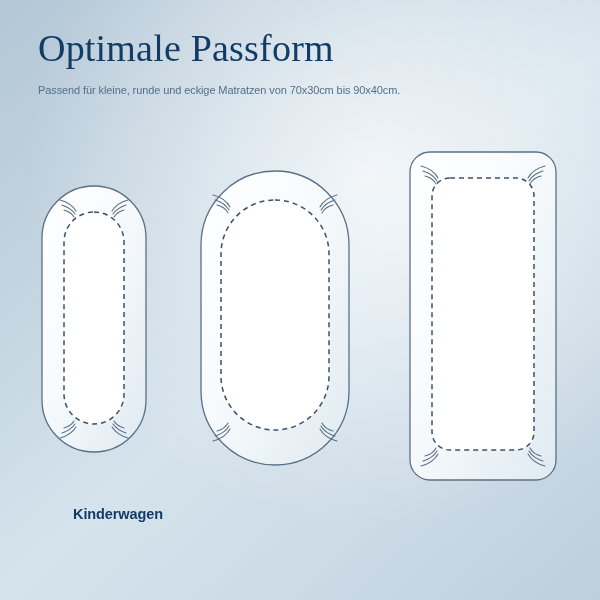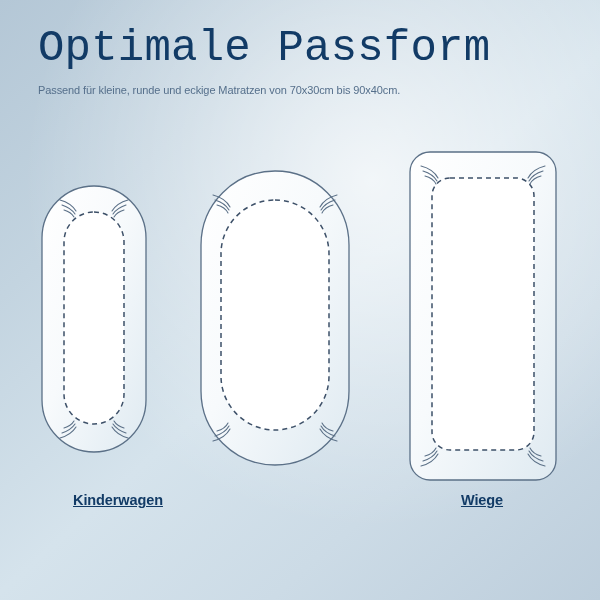--- a/index.html
+++ b/index.html
@@ -24,22 +24,22 @@
   }
 
   
   .header {
     position: absolute;
     left: 38px;
     top: 26px;
     width: 540px;
   }
   .title {
-    font-family: Liberation Mono, monospace;
-    font-size: 44px;
+    font-family: Liberation Serif, serif;
+    font-size: 38px;
     line-height: 44px;
     font-weight: 400;
     color: #123b66;
     letter-spacing: 0.2px;
     white-space: nowrap;
   }
   .subtitle {
     margin-top: 11px;
     font-family: "Liberation Sans", sans-serif;
     font-size: 11px;
@@ -62,29 +62,28 @@
     position: absolute;
   }
   .shape-svg {
     display: block;
     overflow: visible;
   }
 
   
   .label {
     position: absolute;
-    top: 492px;
+    top: 506px;
     text-align: center;
     font-family: "Liberation Sans", sans-serif;
     font-size: 14.5px;
     font-weight: bold;
     color: #123b66;
     letter-spacing: -0.1px;
     white-space: nowrap;
-    text-decoration: underline;
   }
   .label-0 { left: 28px;  width: 180px; }
   .label-1 { left: 195px; width: 180px; }
   .label-2 { left: 392px; width: 180px; }
 </style>
 </head>
 <body>
 
 <div id="infographic">
 
@@ -193,15 +192,14 @@
           <path d="M421 166 q12 3 17 12"></path>
           <path d="M423 171 q10 3 14 10"></path>
           <path d="M425 176 q8 2 11 8"></path>
         </g>
       </svg>
     </div>
 
   </div>
 
   <div class="label label-0">Kinderwagen</div>
-  <div class="label label-2">Wiege</div>
 
 </div>
 
 </body></html>

